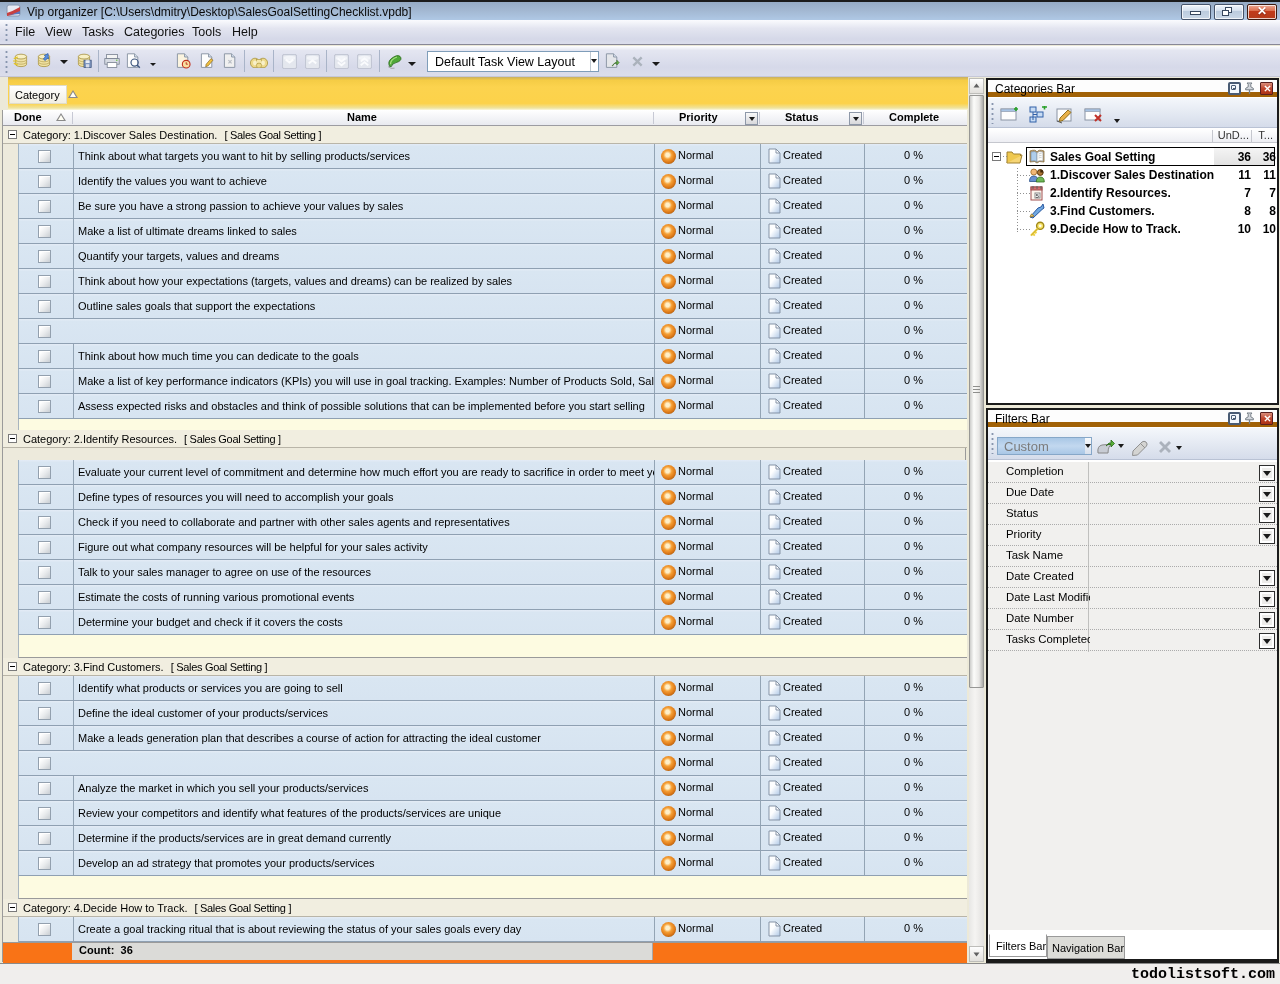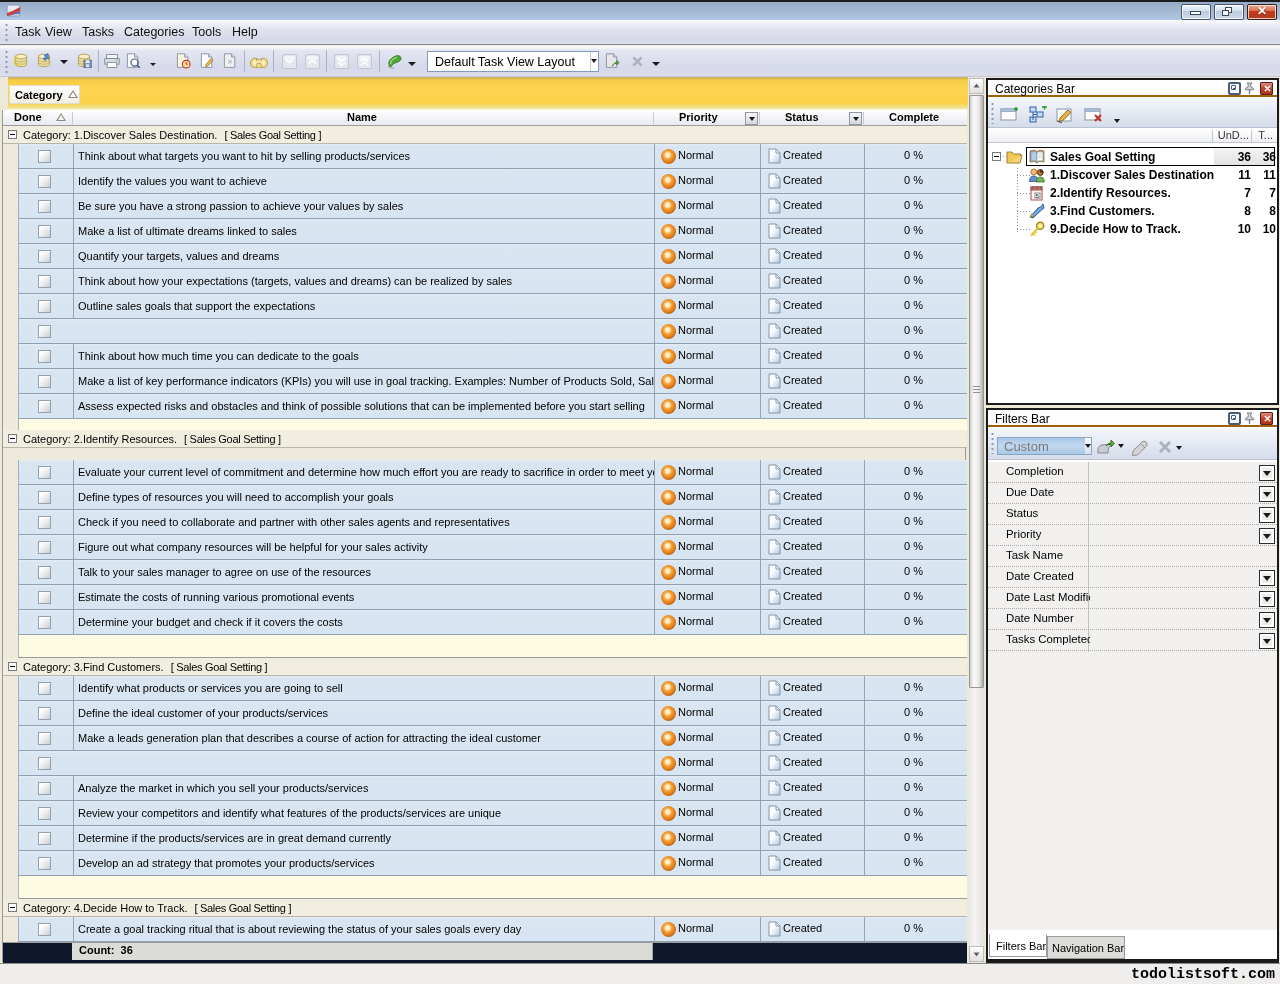--- a/index.html
+++ b/index.html
@@ -14,21 +14,21 @@
 #menubar{left:0;top:20px;width:1280px;height:25px;background:linear-gradient(#FAFBFE,#E3E5F0 35%,#D5D8E8 80%,#DCDEEC);border-bottom:1px solid #888896}
 .menuitem{top:5px;font-size:12.5px;color:#101010}
 
 #toolbar{left:0;top:46px;width:1280px;height:31px;background:linear-gradient(#FFFFFF,#E4E6F1 15%,#D6D9E9 70%,#DBDDEB);border-bottom:1px solid #C6C8D8}
 .vsep{top:4px;height:22px;width:1px;background:#A9B4C8}
 .grip{width:3px;background-image:radial-gradient(circle at 1.5px 2px,#8795AE 1px,transparent 1.2px);background-size:3px 5px;background-repeat:repeat-y}
 .dda{width:0;height:0;border-left:4px solid transparent;border-right:4px solid transparent;border-top:4px solid #1a1a1a}
 .combo{background:#fff;border:1px solid #7F9DB9;font-size:12.5px}
 
 #band{left:8px;top:77px;width:960px;height:33px;background:linear-gradient(#C8B060,#F5CC45 10%,#FCD34E 30%,#FCD24A 80%,#EFE39E 94%,#FBF8E0)}
-#catbtn{left:1px;top:8px;width:71px;height:19px;background:linear-gradient(#FFFFFF,#F1EEE2);border:1px solid #E0DCC8;font-size:11px;font-weight:bold;padding:3px 0 0 5px}
+#catbtn{left:1px;top:8px;width:58px;height:19px;background:linear-gradient(#FFFFFF,#F1EEE2);border:1px solid #E0DCC8;font-size:11px;font-weight:normal;padding:3px 0 0 5px}
 .tri-o{width:0;height:0;border-left:5px solid transparent;border-right:5px solid transparent;border-bottom:8px solid #8a8a8a;position:absolute}
 .tri-i{width:0;height:0;border-left:3.5px solid transparent;border-right:3.5px solid transparent;border-bottom:5.6px solid #fffef4;position:absolute;left:-3.5px;top:1.8px}
 
 #grid{left:2px;top:110px;width:964px;height:852px;background:#EDEADC;border-left:1px solid #9A9A9A;border-right:1px solid #9A9A9A}
 #ghdr{left:0;top:0;width:964px;height:16px;background:linear-gradient(#FFFFFF,#E9EAF0);border-bottom:1px solid #9C9CA2;font-weight:bold;font-size:11px}
 .hsep{top:2px;height:12px;width:1px;background:#C7C9D4}
 .hbtn{top:2px;width:13px;height:13px;background:linear-gradient(#F8F8F8,#D8D8DC);border:1px solid #8E98A8}
 .hbtn .dda{border-left-width:3.5px;border-right-width:3.5px;border-top-width:4px;position:absolute;left:2.5px;top:4px}
 .cath{left:0;width:964px;height:18px;background:#F1EEE0;border-bottom:1px solid #B9B5A8;font-size:11px}
 .cath .txt{position:absolute;left:20px;top:3px}
@@ -36,31 +36,31 @@
 .minus:after{content:"";position:absolute;left:1px;top:3px;width:5px;height:1px;background:#000}
 .trow{left:15px;width:949px;height:25px;background:linear-gradient(#E4ECF6,#D9E6F2 10%,#D7E4F1);border-bottom:1px solid #8FA0B2;border-left:1px solid #9FB2C4;font-size:11px}
 .tc{position:absolute;top:0;height:24px;border-left:1px solid #93A4B4}
 .cbx{position:absolute;left:19px;top:6px;width:13px;height:13px;border:1px solid #93A0AE;background:linear-gradient(135deg,#FFFFFF 15%,#E9EBED 55%,#C9CED3);box-shadow:inset 1px 1px 0 #fff}
 .tname{position:absolute;left:54px;top:0;width:581px;height:24px;line-height:24px;padding-left:4px;overflow:hidden;white-space:nowrap;border-left:1px solid #93A4B4}
 .ball{position:absolute;left:6px;top:5px;width:15px;height:15px;border-radius:50%;background:radial-gradient(circle at 44% 40%,#FFEFC8 0 15%,#F5A036 34%,#E07C1A 58%,#9A5008 88%,#7E3F04 100%)}
 .ptxt{position:absolute;left:23px;top:5px}
 .stxt{position:absolute;left:22px;top:5px}
 .comp{position:absolute;left:-3px;top:5px;width:100%;text-align:center}
 .yrow{left:15px;width:949px;height:23px;background:#FDFBE1;border-bottom:1px solid #9A9A9A;border-left:1px solid #A8B4BE}
-#crow{left:0;top:832px;width:964px;height:26px;background:#0f172a;border-top:1px solid #9A9A9A;border-bottom:1px solid #9A9A9A}
+#crow{left:0;top:832px;width:964px;height:26px;background:#f97316;border-top:1px solid #9A9A9A;border-bottom:1px solid #9A9A9A}
 #crow .gray{position:absolute;left:69px;top:0;width:581px;height:17px;background:#DBDBD8;border-right:1px solid #A8A8A8;font-weight:bold;font-size:11px;line-height:13px;padding:1px 0 0 7px}
 
 #vsb{left:969px;top:78px;width:15px;height:884px;background:linear-gradient(90deg,#E7E7E5,#F5F4F2 40%,#E2E1DF)}
 .sbtn{left:0;width:15px;height:16px;background:linear-gradient(#FDFDFD,#E2E0DC);border:1px solid #BDBDB9}
 #sthumb{left:0;top:17px;width:15px;height:593px;background:linear-gradient(90deg,#CDCDCB,#FCFCFA 30%,#E8E7E5 70%,#ABABA9);border:1px solid #979795;border-radius:1px}
 #sgrip{left:4px;top:308px;width:7px;height:8px;background-image:repeating-linear-gradient(#8E8E8C 0 1px,transparent 1px 3px)}
 
 #rpanel{left:986px;top:78px;width:293px;height:885px}
 .pbox{position:absolute;left:0;width:293px;border:2px solid #1a1a1a;background:#fff}
-.ptitle{position:absolute;left:0;top:0;width:100%;height:17px;background:#FDFDFD;border-bottom:2px solid #a16207;font-size:12px}
+.ptitle{position:absolute;left:0;top:0;width:100%;height:17px;background:#FDFDFD;border-bottom:5px solid #a16207;font-size:12px}
 .ptitle span{position:absolute;left:7px;top:2px}
 .pico{position:absolute;top:2px;width:13px;height:13px}
 .ptool{position:absolute;left:0;top:18px;width:100%;height:30px;background:linear-gradient(#F4F7FB,#D5DCEA);border-bottom:1px solid #B9C2D4}
 .treehdr{position:absolute;left:0;top:49px;width:100%;height:14px;background:linear-gradient(#FFFFFF,#EDEEF3);border-bottom:1px solid #C5C7CE;font-size:11px;color:#333}
 .trow2{position:absolute;left:0;width:100%;height:18px;font-size:12px;font-weight:bold}
 .num1{position:absolute;right:26px;top:2px;width:40px;text-align:right}
 .num2{position:absolute;right:1px;top:2px;width:20px;text-align:right}
 .fgrid{position:absolute;left:0;top:49px;width:289px;background:#F1F0EE}
 .frow{position:absolute;left:0;width:100%;height:21px;border-bottom:1px dotted #ABABAB;font-size:11.4px}
 .frow .lbl{position:absolute;left:18px;top:3px;width:84px;overflow:hidden;white-space:nowrap}
@@ -70,31 +70,32 @@
 
 #strip{left:0;top:963px;width:1280px;height:21px;background:#F0EEED;border-top:1px solid #8a8a8a}
 #strip .url{position:absolute;right:5px;top:2px;font-family:"Liberation Mono",monospace;font-weight:bold;font-size:15px;letter-spacing:0px}
 </style></head><body>
 <div id="titlebar" class="abs">
 <svg class="abs" style="left:6px;top:1px" width="15" height="14" viewBox="0 0 15 14">
       <rect x="1" y="2" width="13" height="11" rx="2" fill="#E8ECF4" stroke="#8898B0"></rect>
       <path d="M1 10 q6 -2 13 -6 l0 5 q-7 3 -13 4 z" fill="#C84040"></path>
       <path d="M2 12 q6 -1 12 -4 l0 3 l-12 1 z" fill="#5878C0"></path>
     </svg>
+<div class="abs ttext">Vip organizer [C:\Users\dmitry\Desktop\SalesGoalSettingChecklist.vpdb]</div>
 <div class="abs capbtn std" style="left:1181px;width:30px"></div>
 <div class="abs" style="left:1190px;top:9px;width:11px;height:4px;background:#fff;border:1px solid #38485e"></div>
 <div class="abs capbtn std" style="left:1214px;width:30px"></div>
 <div class="abs" style="left:1225px;top:5px;width:7px;height:6px;background:#fff;border:1px solid #38485e"></div>
 <div class="abs" style="left:1222px;top:8px;width:7px;height:6px;background:#fff;border:1px solid #38485e"></div>
 <div class="abs capbtn cls" style="left:1247px;width:30px"></div>
 <div class="abs" style="left:1256px;top:3px;width:12px;height:12px;color:#fff;font-weight:bold;font-size:12px;text-align:center;line-height:12px;text-shadow:0 1px 1px #802010">✕</div>
 </div>
 <div id="menubar" class="abs">
 <div class="abs grip" style="left:5px;top:3px;height:18px"></div>
-<div class="abs menuitem" style="left:15px">Task</div>
+<div class="abs menuitem" style="left:15px">File</div>
 <div class="abs menuitem" style="left:45px">View</div>
 <div class="abs menuitem" style="left:82px">Tasks</div>
 <div class="abs menuitem" style="left:124px">Categories</div>
 <div class="abs menuitem" style="left:192px">Tools</div>
 <div class="abs menuitem" style="left:232px">Help</div>
 </div>
 <div id="toolbar" class="abs">
 <div class="abs grip" style="left:5px;top:4px;height:24px"></div>
 <svg class="abs" style="left:13px;top:7px" width="16" height="16" viewBox="0 0 20 20">
       <path d="M3 4 h14 v10 a7 3 0 0 1 -14 0 z" fill="#F0E2A4" stroke="#B3A058" stroke-width="1.2"></path>

